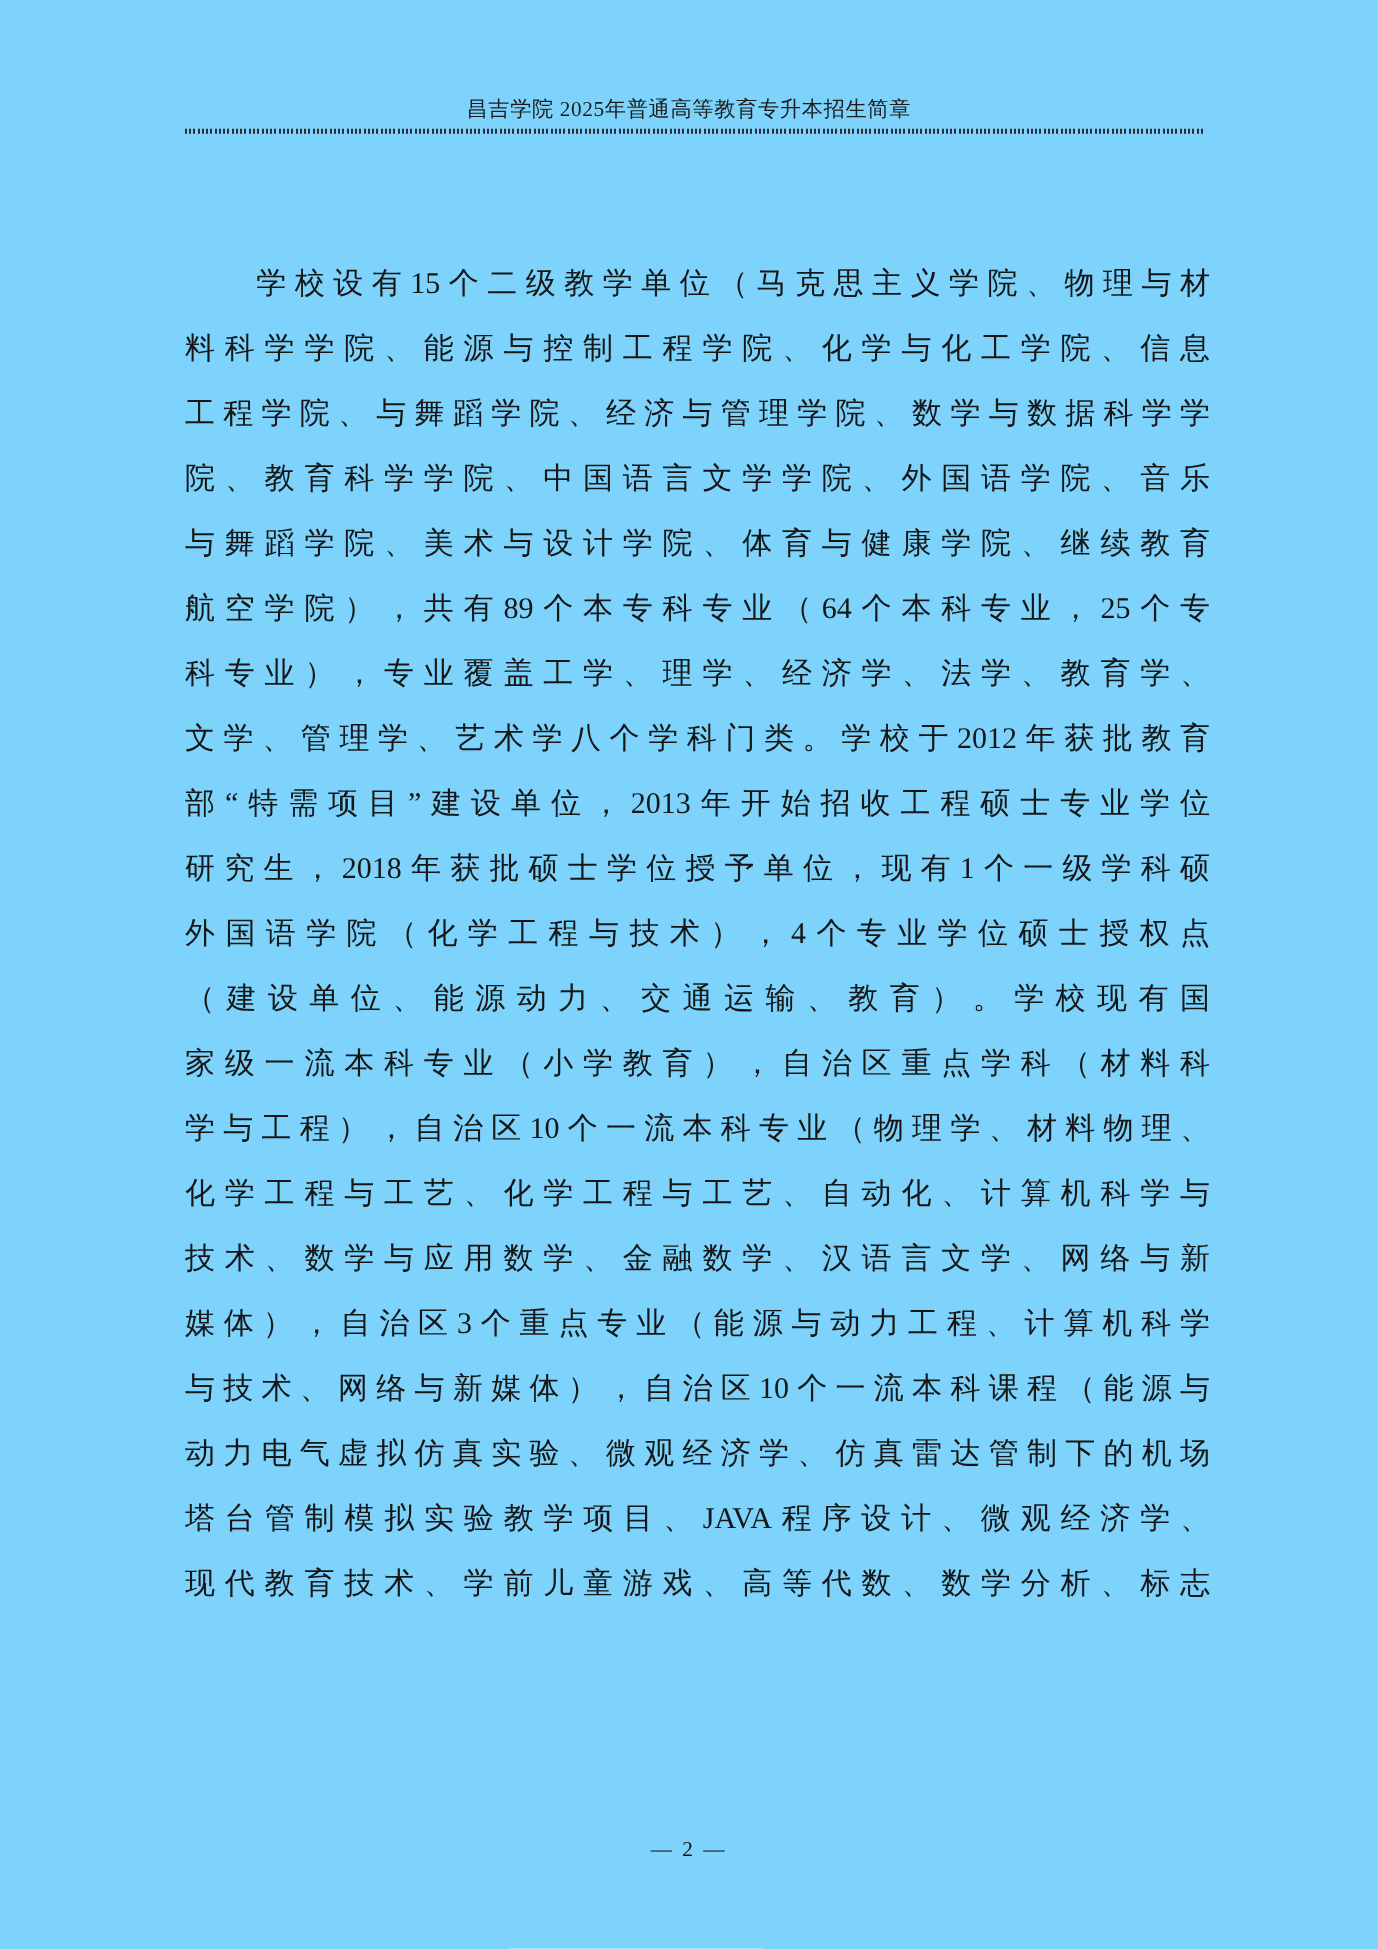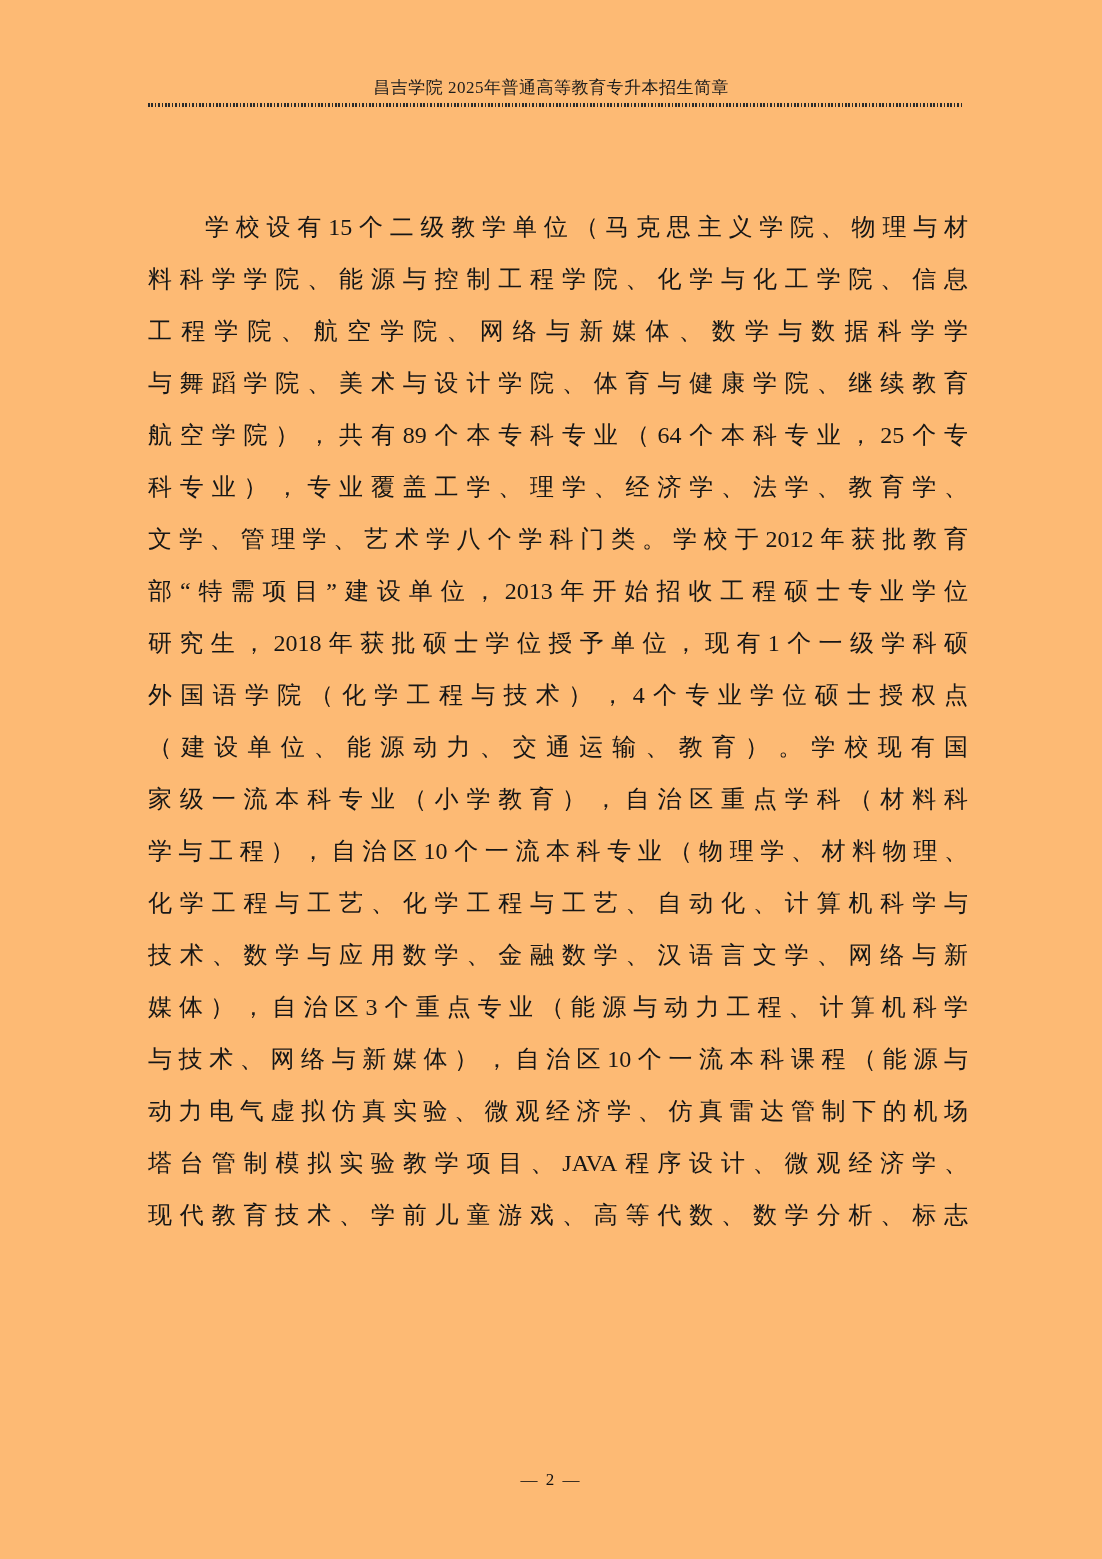--- a/index.html
+++ b/index.html
@@ -4,21 +4,21 @@
 <style>
   html, body {
     margin: 0;
     padding: 0;
     background: #ffffff;
   }
   .page {
     position: relative;
     width: 1102px;
     height: 1559px;
-    background: #fdba74;
+    background: #7dd3fc;
     overflow: hidden;
     font-family: "Liberation Serif", "DejaVu Serif", serif;
     color: #1c1c1c;
   }
   .running-header {
     position: absolute;
     top: 76px;
     left: 0;
     width: 1102px;
     text-align: center;
@@ -78,21 +78,22 @@
 
 <div class="page">
 
   <div class="running-header">昌吉学院 2025年普通高等教育专升本招生简章</div>
 
   <div class="header-rule"></div>
 
   <div class="body-text">
     <div class="line first">学校设有15个二级教学单位（马克思主义学院、物理与材</div>
     <div class="line">料科学学院、能源与控制工程学院、化学与化工学院、信息</div>
-    <div class="line">工程学院、航空学院、网络与新媒体、数学与数据科学学</div>
+    <div class="line">工程学院、与舞蹈学院、经济与管理学院、数学与数据科学学</div>
+    <div class="line">院、教育科学学院、中国语言文学学院、外国语学院、音乐</div>
     <div class="line">与舞蹈学院、美术与设计学院、体育与健康学院、继续教育</div>
     <div class="line">航空学院），共有89个本专科专业（64个本科专业，25个专</div>
     <div class="line">科专业），专业覆盖工学、理学、经济学、法学、教育学、</div>
     <div class="line">文学、管理学、艺术学八个学科门类。学校于2012年获批教育</div>
     <div class="line">部“特需项目”建设单位，2013年开始招收工程硕士专业学位</div>
     <div class="line">研究生，2018年获批硕士学位授予单位，现有1个一级学科硕</div>
     <div class="line">外国语学院（化学工程与技术），4个专业学位硕士授权点</div>
     <div class="line">（建设单位、能源动力、交通运输、教育）。学校现有国</div>
     <div class="line">家级一流本科专业（小学教育），自治区重点学科（材料科</div>
     <div class="line">学与工程），自治区10个一流本科专业（物理学、材料物理、</div>

